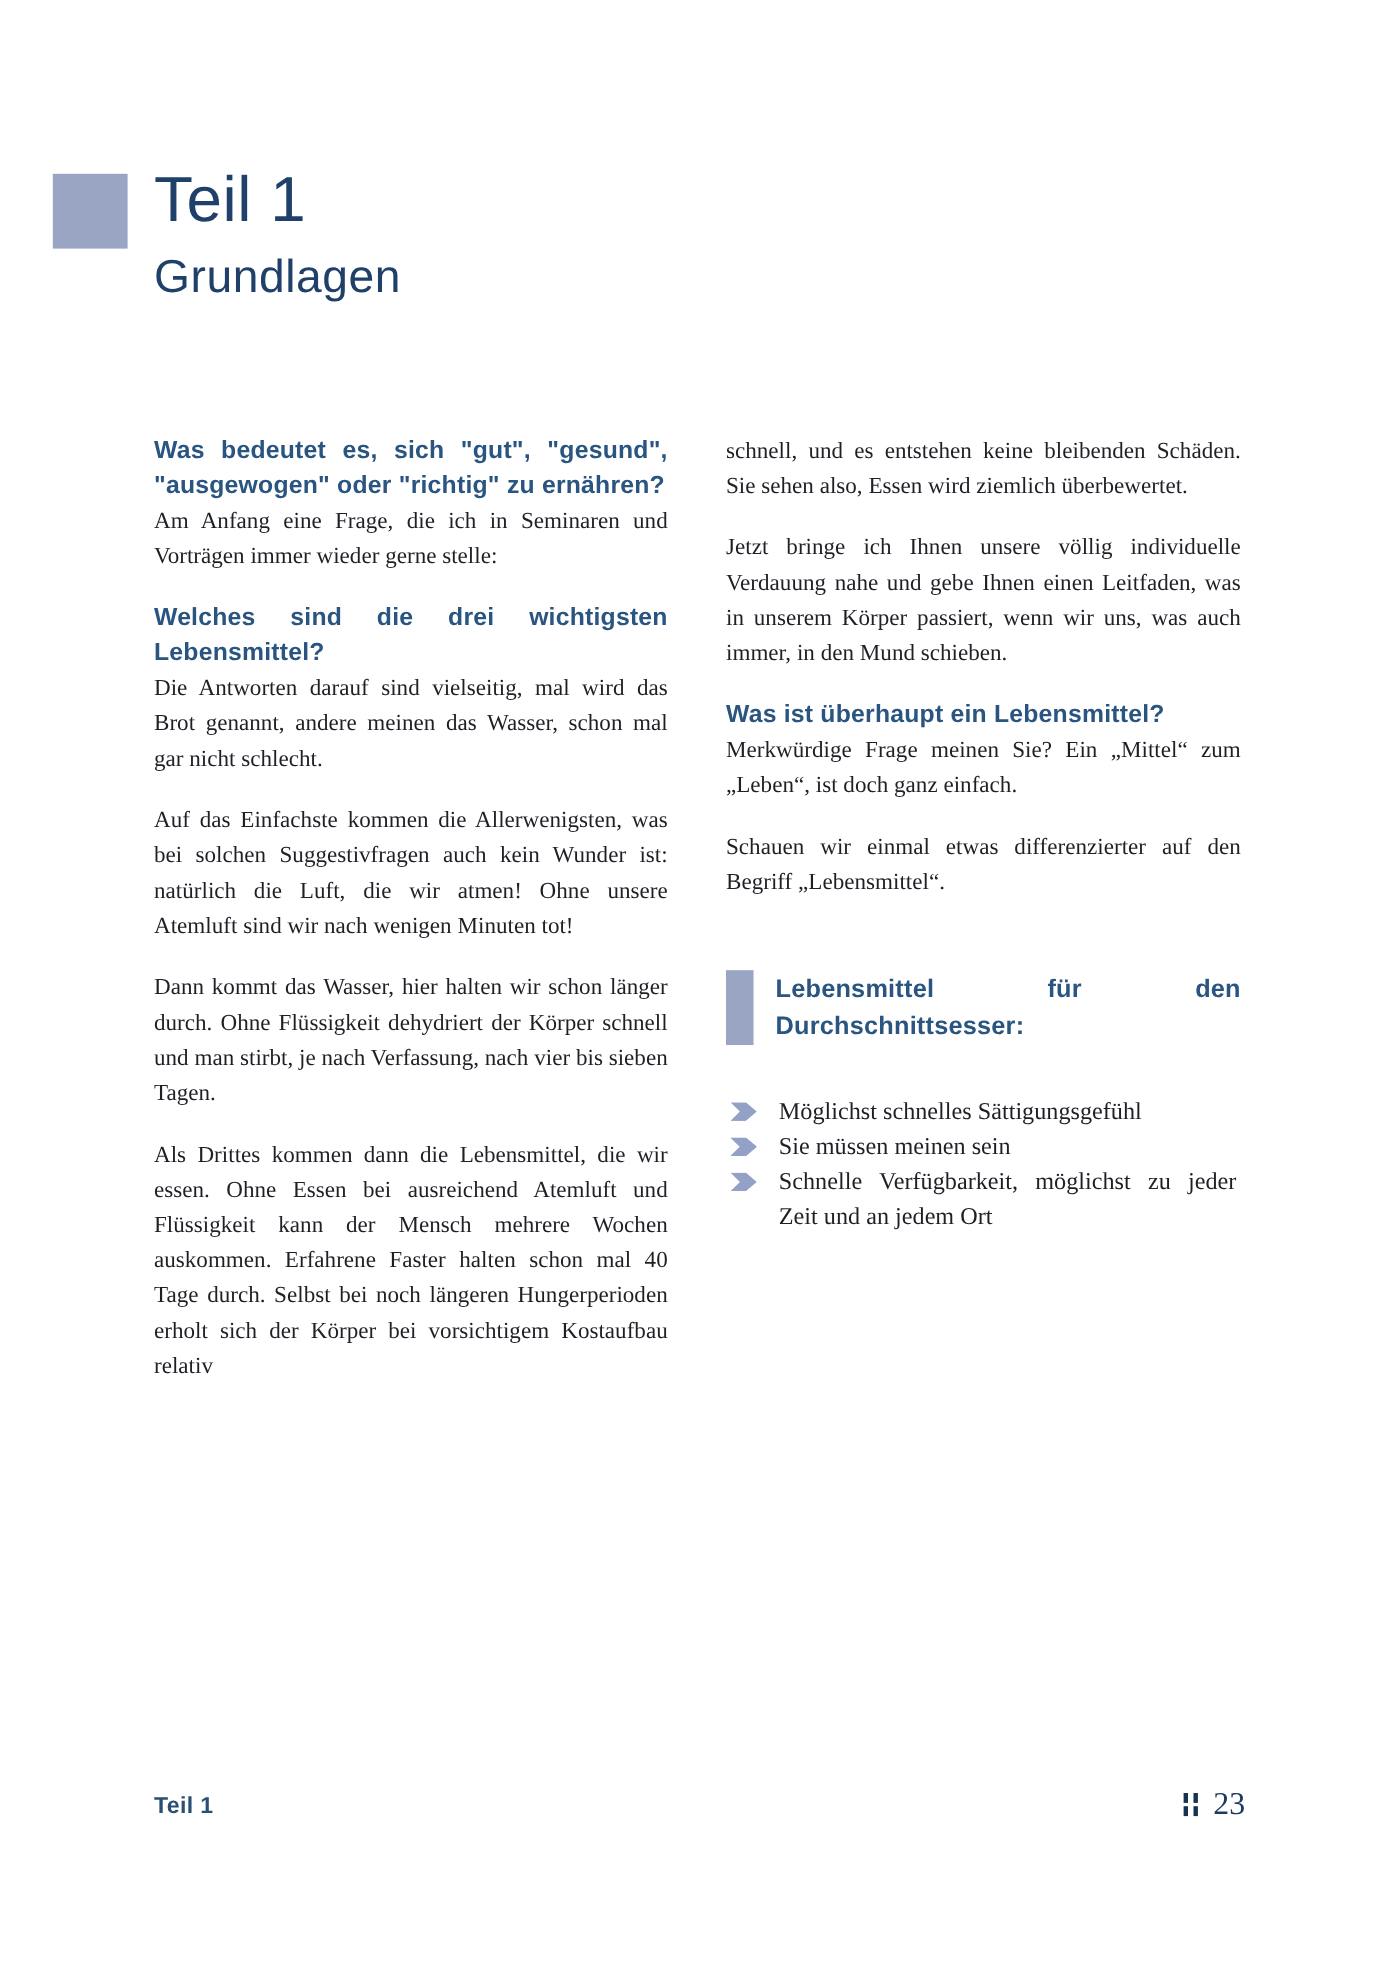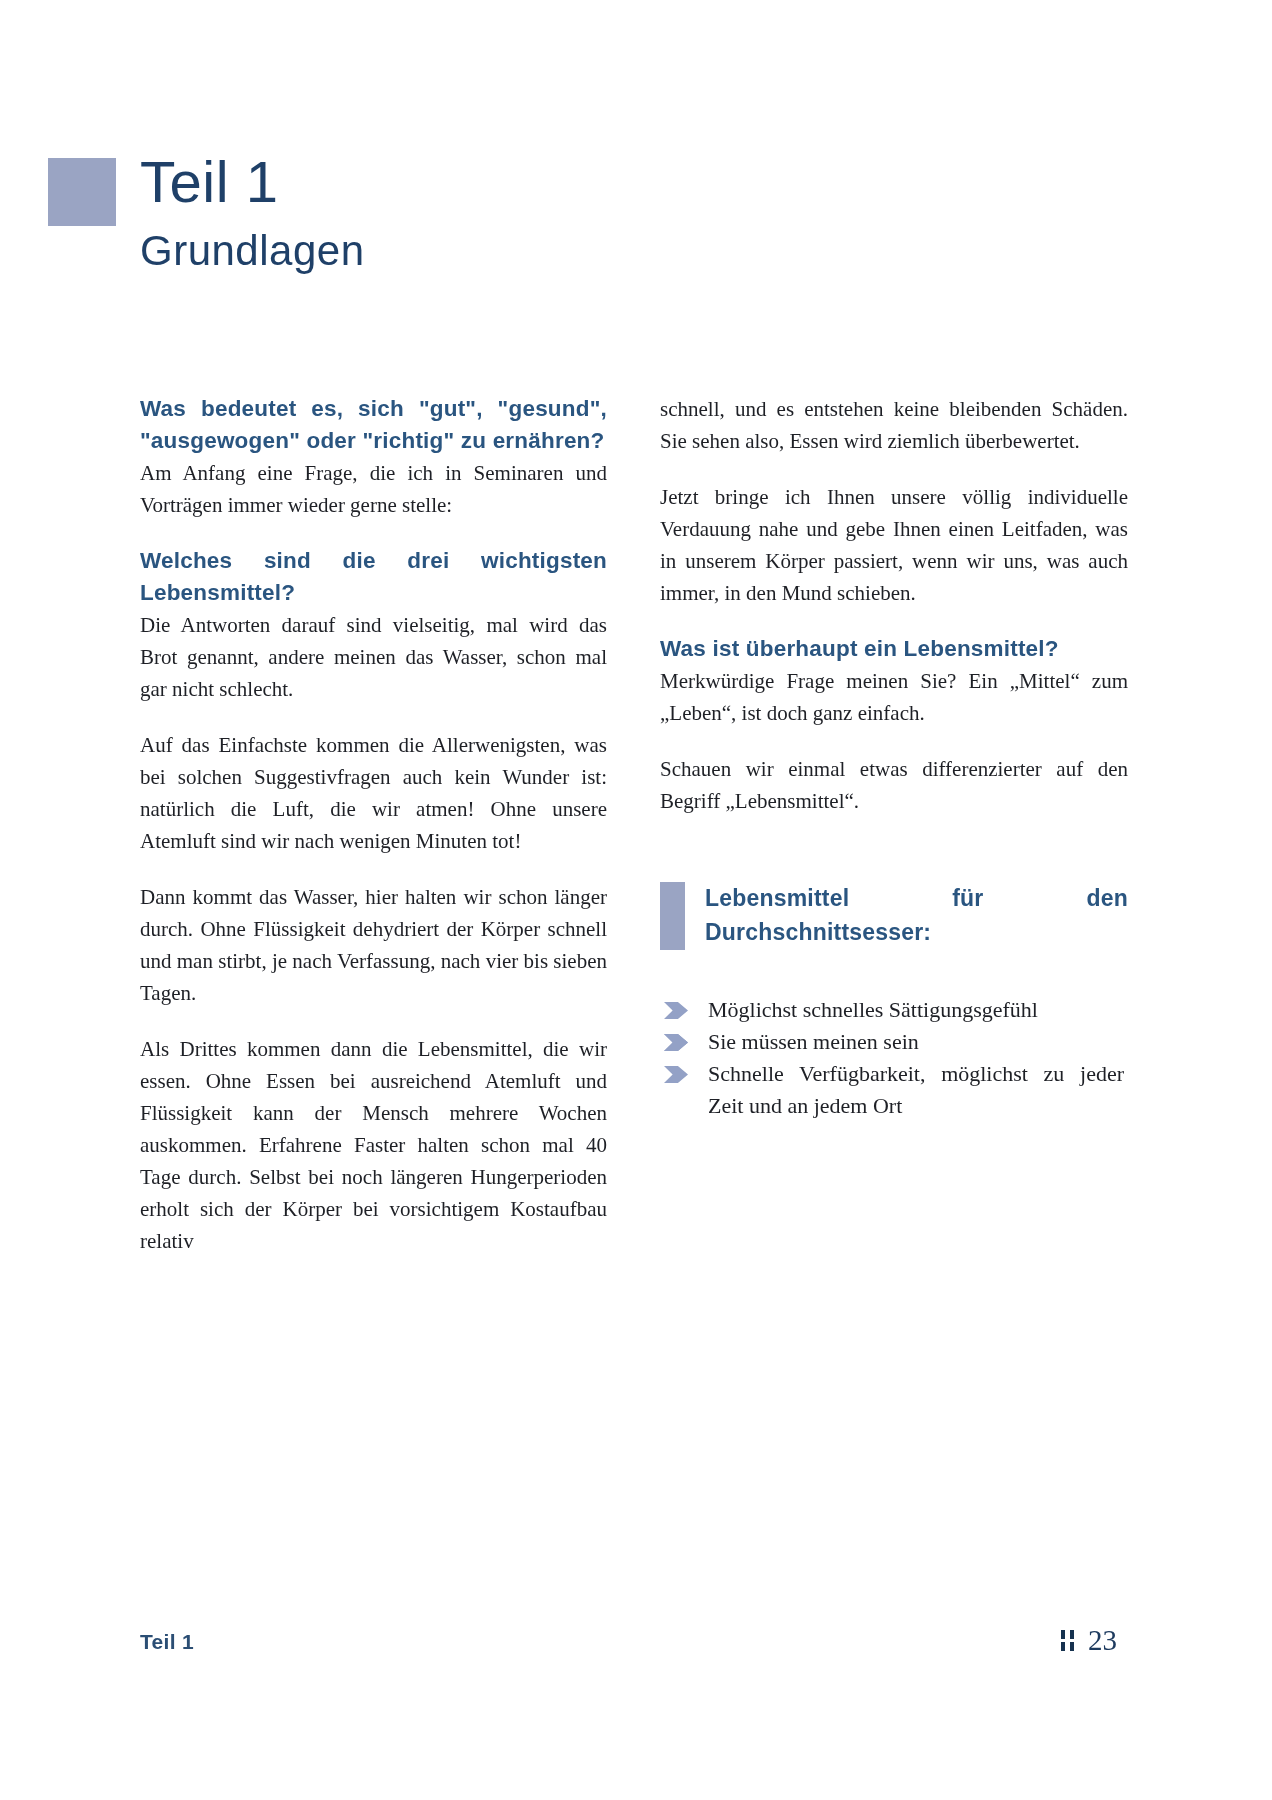--- a/index.html
+++ b/index.html
@@ -81,21 +81,21 @@
   }
 
   
   .footer-left {
     position:absolute; left:140px; top:1630px;
     font-family:"Liberation Sans", sans-serif;
     font-weight:700; font-size:21px; color:#2b4e74;
     letter-spacing:0.3px;
   }
   .footer-right {
-    position:absolute; right:155px; top:1624px;
+    position:absolute; right:140px; top:1624px;
     display:flex; align-items:center; gap:14px;padding-left:36px;
   }
   .pn-icon {
     position:relative; width:13px; height:21px;
   }
   .pn-icon::before {
     content:""; position:absolute; left:0; top:0;
     width:4px; height:9px; background:#16324f;
     box-shadow: 0 12px 0 #16324f, 9px 0 0 #16324f, 9px 12px 0 #16324f;
   }

